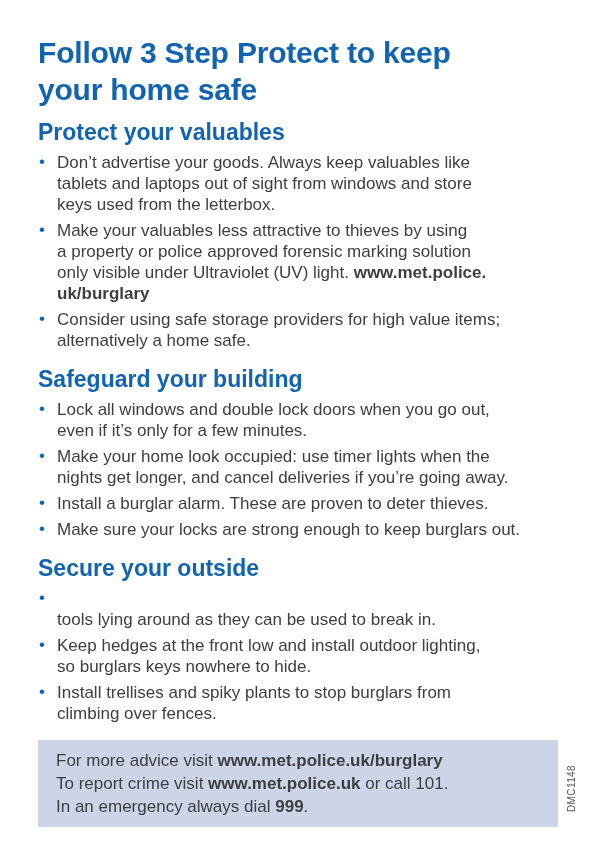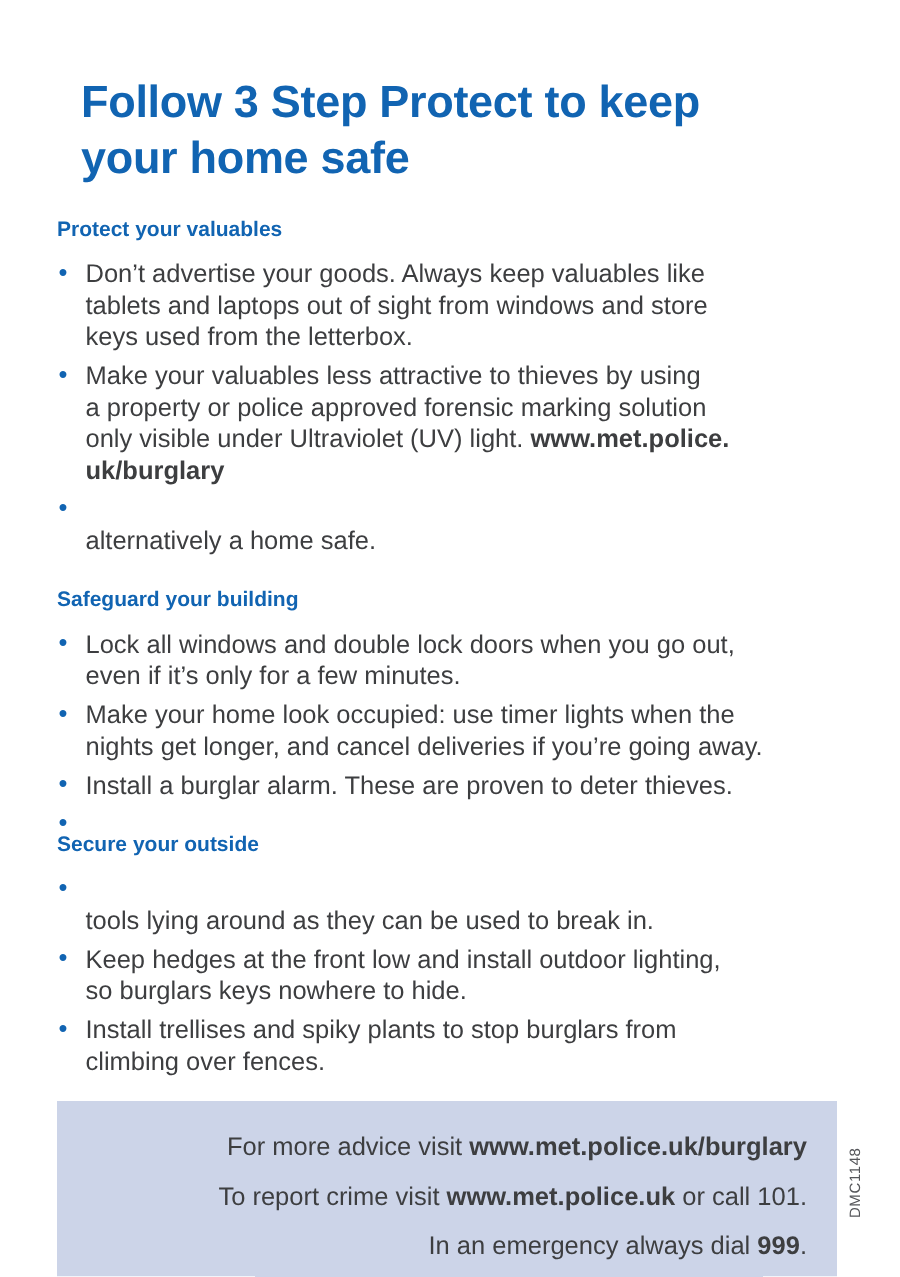--- a/index.html
+++ b/index.html
@@ -9,30 +9,30 @@
     width:600px;height:851px;
     background:#ffffff;
     overflow:hidden;
   }
   .content{
     position:absolute;
     left:38px;top:34px;
     width:524px;
   }
   h1.title{
-    margin:16px;
+    margin:0;
     font-size:30px;
     line-height:37px;
     font-weight:700;
     letter-spacing:-0.2px;
     color:var(--brand_blue,#1164b2);
   }
   .section h2{
     margin:16px 0 8px 0;
-    font-size:14px;
+    font-size:23px;
     line-height:24px;
     font-weight:700;
     color:var(--brand_blue,#1164b2);
   }
   .section.first h2{margin-top:12px;}
   ul.bullets{
     margin:0;padding:0;list-style:none;
     font-size:17px;line-height:21px;
     color:var(--body_gray,#3d3e40);
   }
@@ -49,21 +49,21 @@
   .info-box{
     margin-top:16px;
     width:520px;
     box-sizing:border-box;
     background:var(--box_bg,#ccd4e8);
     padding:9px 10px 9px 18px;
     font-size:17px;
     line-height:23px;
     color:var(--body_gray,#3d3e40);
   }
-  .info-box p{margin:10px;text-align:right;}
+  .info-box p{margin:0;}
   .doc-code{
     position:absolute;
     left:545px;top:783px;
     width:52px;
     text-align:center;
     font-size:10px;
     letter-spacing:0.4px;
     color:var(--code_gray,#55565a);
     transform:rotate(-90deg);
     white-space:nowrap;
@@ -83,21 +83,21 @@
         <li>
           <span class="dot">•</span>
           <span><span>Don’t advertise your goods. Always keep valuables like</span><br><span>tablets and laptops out of sight from windows and store</span><br><span>keys used from the letterbox.</span></span>
         </li>
         <li>
           <span class="dot">•</span>
           <span><span>Make your valuables less attractive to thieves by using</span><br><span>a property or police approved forensic marking solution</span><br><span>only visible under Ultraviolet (UV) light. </span><b>www.met.police.</b><br><b>uk/burglary</b></span>
         </li>
         <li>
           <span class="dot">•</span>
-          <span><br><span>alternatively a home safe.</span></span>
+          <span><span>Consider using safe storage providers for high value items;</span><br><span>alternatively a home safe.</span></span>
         </li>
       </ul>
     </div>
 
     <div class="section">
       <h2>Safeguard your building</h2>
       <ul class="bullets">
         <li>
           <span class="dot">•</span>
           <span><span>Lock all windows and double lock doors when you go out,</span><br><span>even if it’s only for a few minutes.</span></span>
@@ -105,20 +105,21 @@
         <li>
           <span class="dot">•</span>
           <span><span>Make your home look occupied: use timer lights when the</span><br><span>nights get longer, and cancel deliveries if you’re going away.</span></span>
         </li>
         <li>
           <span class="dot">•</span>
           <span><span>Install a burglar alarm. These are proven to deter thieves.</span></span>
         </li>
         <li>
           <span class="dot">•</span>
+          <span><span>Make sure your locks are strong enough to keep burglars out.</span></span>
         </li>
       </ul>
     </div>
 
     <div class="section">
       <h2>Secure your outside</h2>
       <ul class="bullets">
         <li>
           <span class="dot">•</span>
           <span><br><span>tools lying around as they can be used to break in.</span></span>

